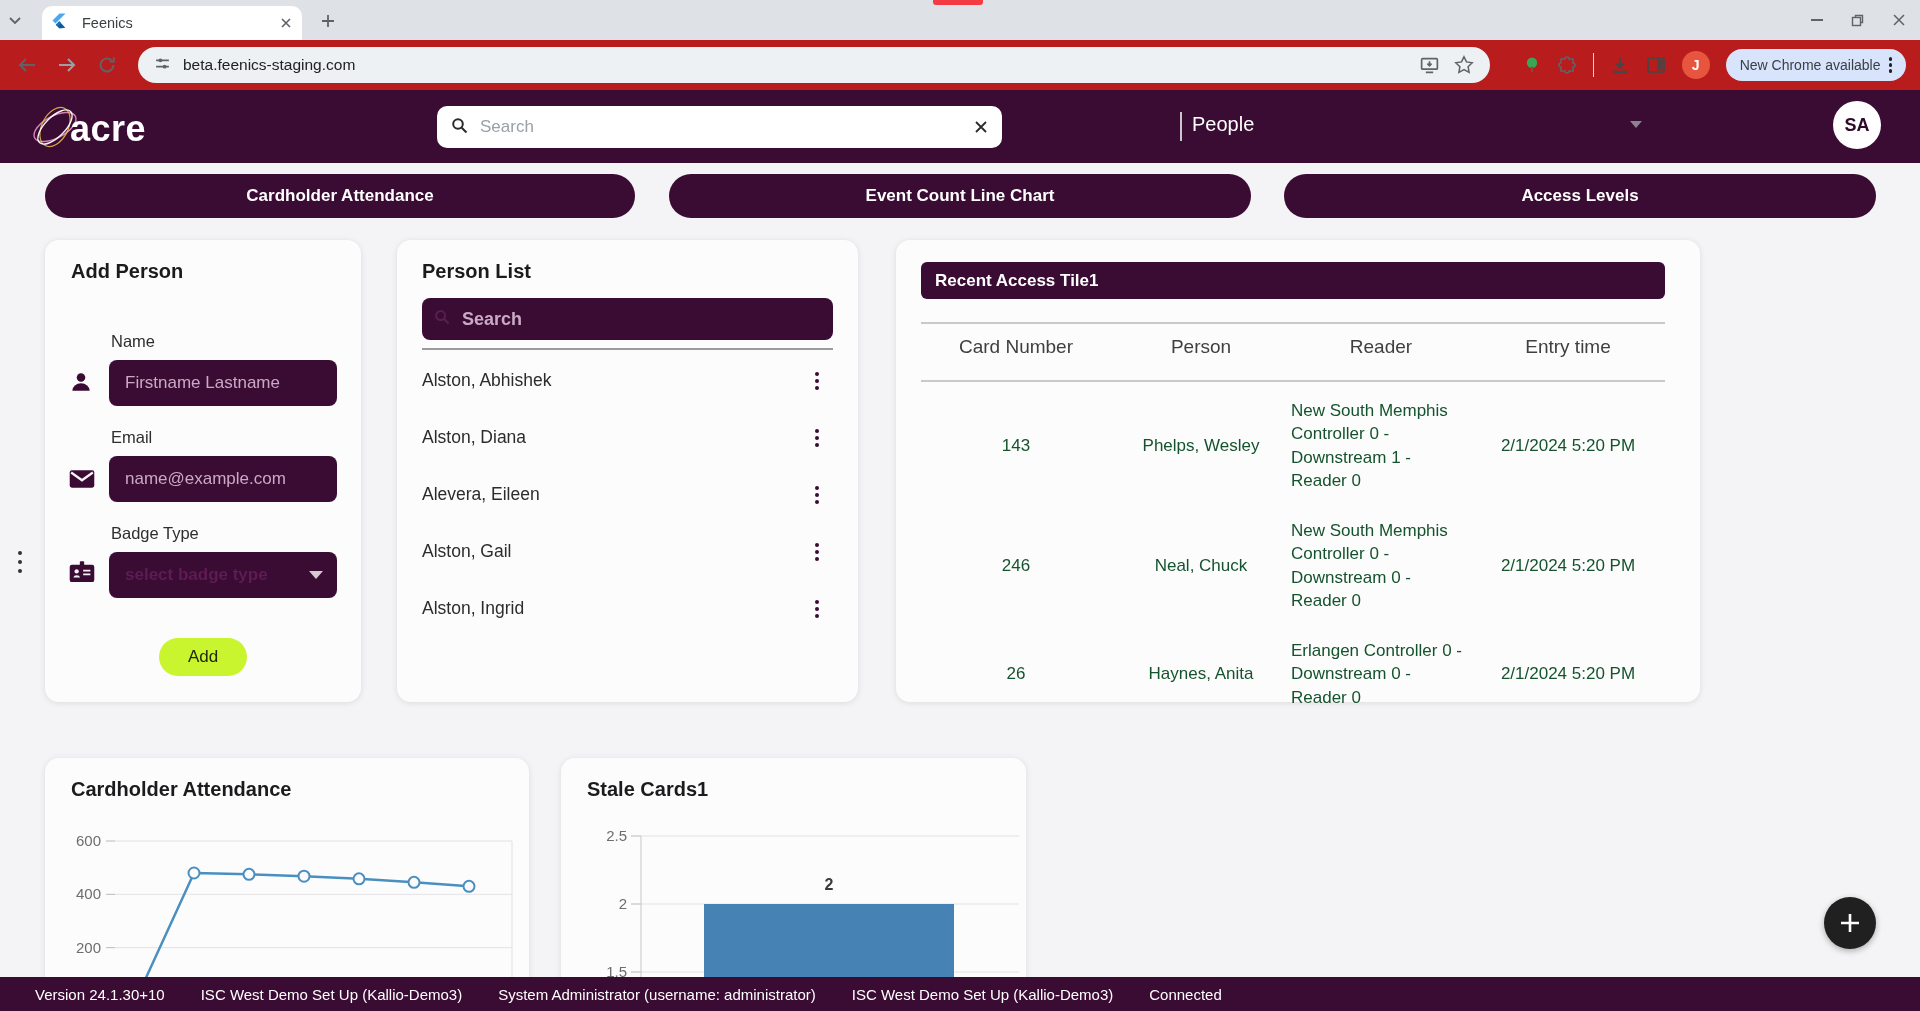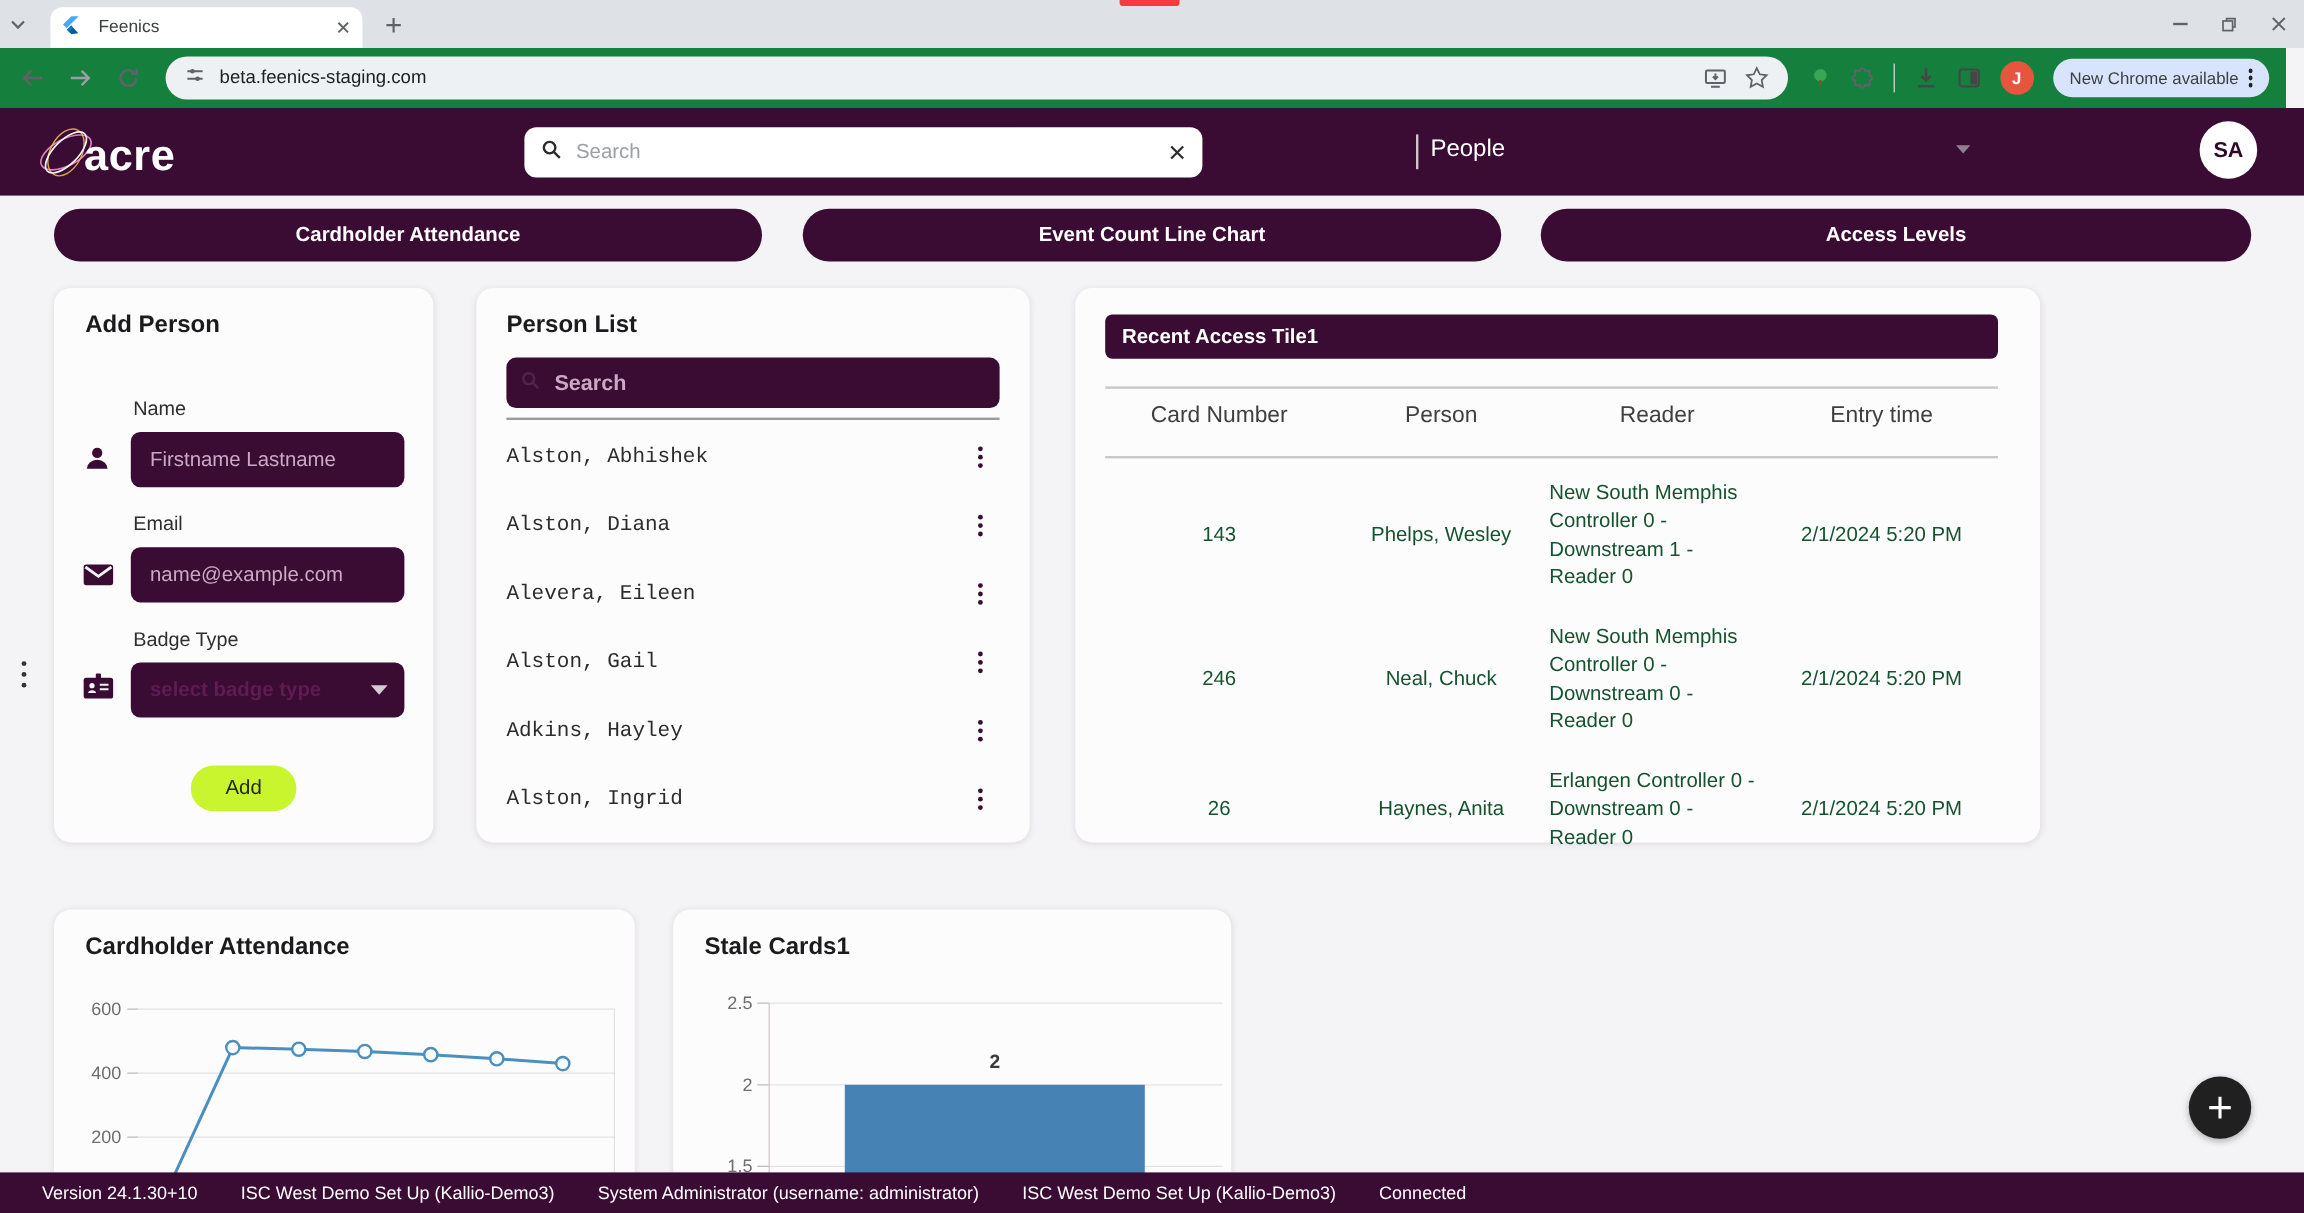--- a/index.html
+++ b/index.html
@@ -10,21 +10,21 @@
   .tabstrip { position:absolute; top:0; left:0; right:0; height:40px; background:#dee1e6; }
   .tab-chevron { position:absolute; left:8px; top:13px; color:#5f6368; }
   .tab { position:absolute; left:42px; top:6px; width:260px; height:34px; background:#fff; border-radius:10px 10px 0 0; display:flex; align-items:center; padding:0 10px 0 8px; }
   .tab-title { flex:1; font-size:14.5px; color:#3c4043; margin-left:16px; white-space:nowrap; overflow:hidden; }
   .icon-btn { display:flex; align-items:center; justify-content:center; cursor:default; }
   .newtab { position:absolute; left:316px; top:9px; width:24px; height:24px; }
   .win-controls { position:absolute; right:6px; top:0; height:40px; display:flex; align-items:center; gap:28px; padding-right:8px; }
   .minimize-bar { width:12px; height:0; border-bottom:2px solid #5f6368; }
   .rec-indicator { position:absolute; left:933px; top:0; width:50px; height:5px; background:#f43b44; border-radius:0 0 3px 3px; }
 
-  .toolbar { position:absolute; top:40px; left:0; right:15px; height:50px; background:#15803d; box-shadow:0 1px 0 rgba(0,0,0,.06); }
+  .toolbar { position:absolute; top:40px; left:0; right:0; height:50px; background:#b91c1c; box-shadow:0 1px 0 rgba(0,0,0,.06); }
   .nav-ico { position:absolute; top:14px; }
   .urlbar { position:absolute; left:138px; top:7px; width:1352px; height:36px; background:#eef1f4; border-radius:18px; display:flex; align-items:center; padding:0 10px 0 16px; }
   .url-text { flex:1; font-size:15.5px; color:#202124; margin-left:12px; }
   .toolbar-right { position:absolute; right:0; top:0; height:50px; display:flex; align-items:center; gap:16px; padding-right:14px; }
   .tb-divider { width:1px; height:24px; background:#dadce0; }
   .chrome-avatar { width:28px; height:28px; border-radius:50%; display:flex; align-items:center; justify-content:center; color:#fff; font-size:14px; font-weight:700; }
   .update-pill { height:32px; border-radius:16px; display:flex; align-items:center; gap:4px; padding:0 10px 0 14px; font-size:14px; color:#3c4043; }
   .menu-dots { width:3.5px; height:3.5px; border-radius:50%; background:#202124; box-shadow:0 6px 0 #202124, 0 -6px 0 #202124; margin:0 4px; }
 
   
@@ -62,21 +62,21 @@
   .dark-select { position:absolute; left:64px; width:228px; height:46px; background:#3a0b33; border-radius:8px; display:flex; align-items:center; padding:0 14px 0 16px; cursor:pointer; }
   .dark-select .sel-text { flex:1; color:#5e1b54; font-size:17px; font-weight:700; }
   .caret-down { width:0; height:0; border-left:7px solid transparent; border-right:7px solid transparent; border-top:8px solid #d5c9d2; }
   .add-btn { position:absolute; left:114px; top:398px; width:88px; height:38px; border-radius:19px; background:#c9f52f; border:none; color:#23290f; font-size:17px; font-weight:500; cursor:pointer; font-family:inherit; }
 
   
   .people-search { position:absolute; left:25px; top:58px; width:411px; height:42px; background:#3a0b33; border-radius:8px; display:flex; align-items:center; padding:0 12px; color:#56204e; }
   .people-search input { flex:1; background:transparent; border:none; outline:none; color:#c9a9c4; font-size:18px; font-weight:600; margin-left:12px; font-family:inherit; }
   .people-search input::placeholder { color:#c9a9c4; opacity:1; }
   .people-divider { position:absolute; left:25px; top:108px; width:411px; height:2px; background:#9b9b9b; }
-  .people-rows { position:absolute; left:25px; top:112px; width:411px;font-family:Liberation Mono, monospace; }
+  .people-rows { position:absolute; left:25px; top:112px; width:411px; }
   .person-row { height:57px; display:flex; align-items:center; justify-content:space-between; padding-right:8px; }
   .person-name { font-size:17.5px; color:#2c2c2c; }
   .kebab { width:4px; height:4px; border-radius:50%; background:#3a0b33; box-shadow:0 7px 0 #3a0b33, 0 -7px 0 #3a0b33; margin:0 6px; cursor:pointer; }
 
   
   .banner { position:absolute; left:25px; top:22px; width:744px; height:37px; background:#3a0b33; border-radius:6px; display:flex; align-items:center; padding:0 14px; color:#fff; font-size:17px; font-weight:600; }
   .rule { position:absolute; left:25px; width:744px; height:2px; background:#c9c9c9; }
   .tbl-header { position:absolute; left:25px; top:96px; width:744px; display:grid; grid-template-columns:190px 180px 180px 194px; }
   .tbl-header > div { text-align:center; font-size:19px; color:#3f3f3f; font-weight:500; }
   .tbl-rows { position:absolute; left:25px; top:146px; width:744px; }
@@ -317,24 +317,20 @@
       <div class="person-row">
           <span class="person-name">Alston, Diana</span>
           <span class="kebab"></span>
         </div>
       <div class="person-row">
           <span class="person-name">Alevera, Eileen</span>
           <span class="kebab"></span>
         </div>
       <div class="person-row">
           <span class="person-name">Alston, Gail</span>
-          <span class="kebab"></span>
-        </div>
-      <div class="person-row">
-          <span class="person-name">Adkins, Hayley</span>
           <span class="kebab"></span>
         </div>
       <div class="person-row">
           <span class="person-name">Alston, Ingrid</span>
           <span class="kebab"></span>
         </div>
     </div>
   </div>
 
   <div class="card" id="card-recent">

